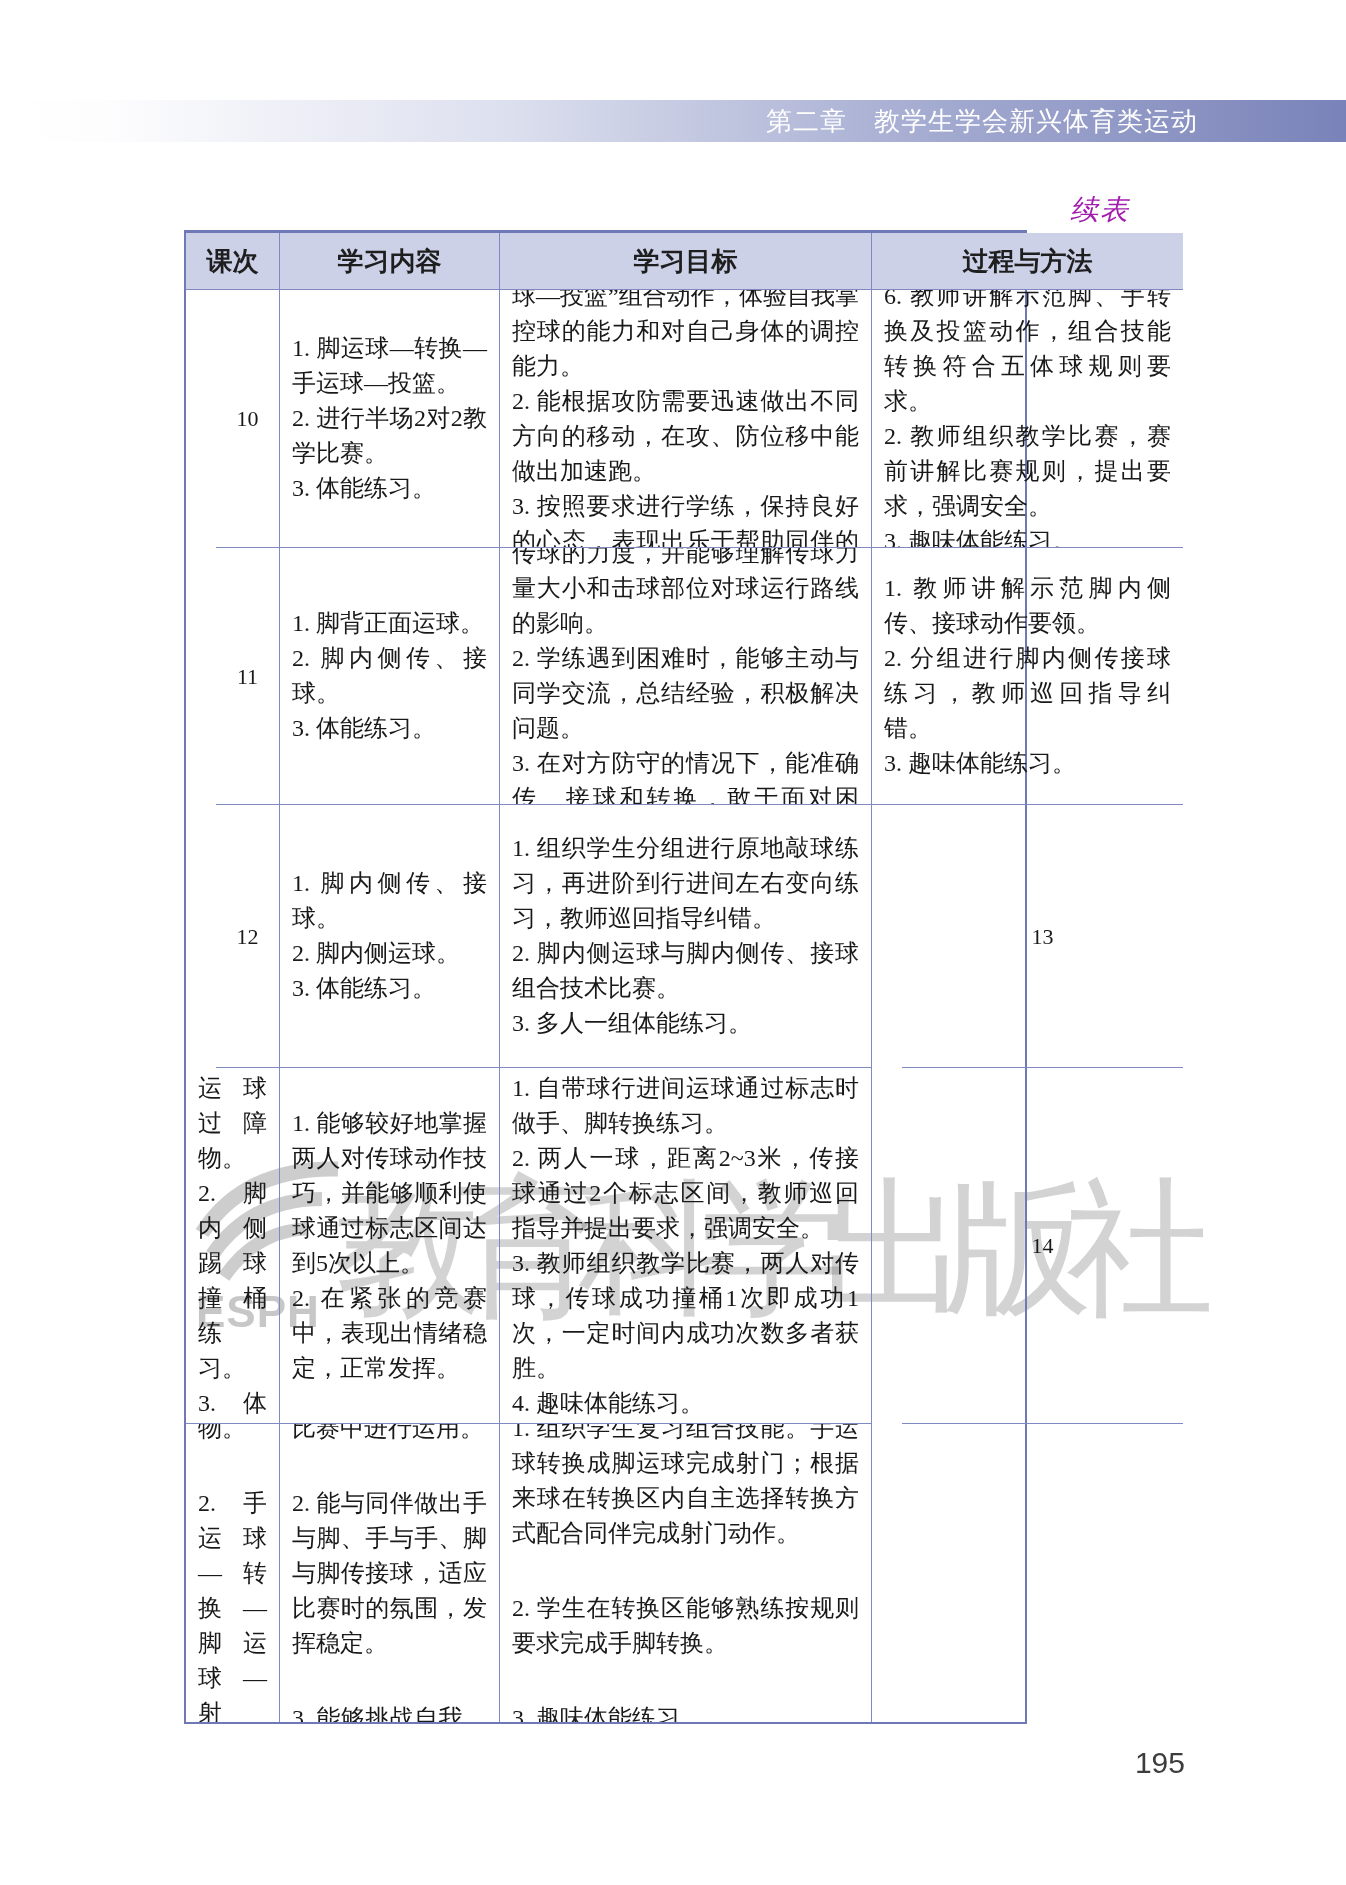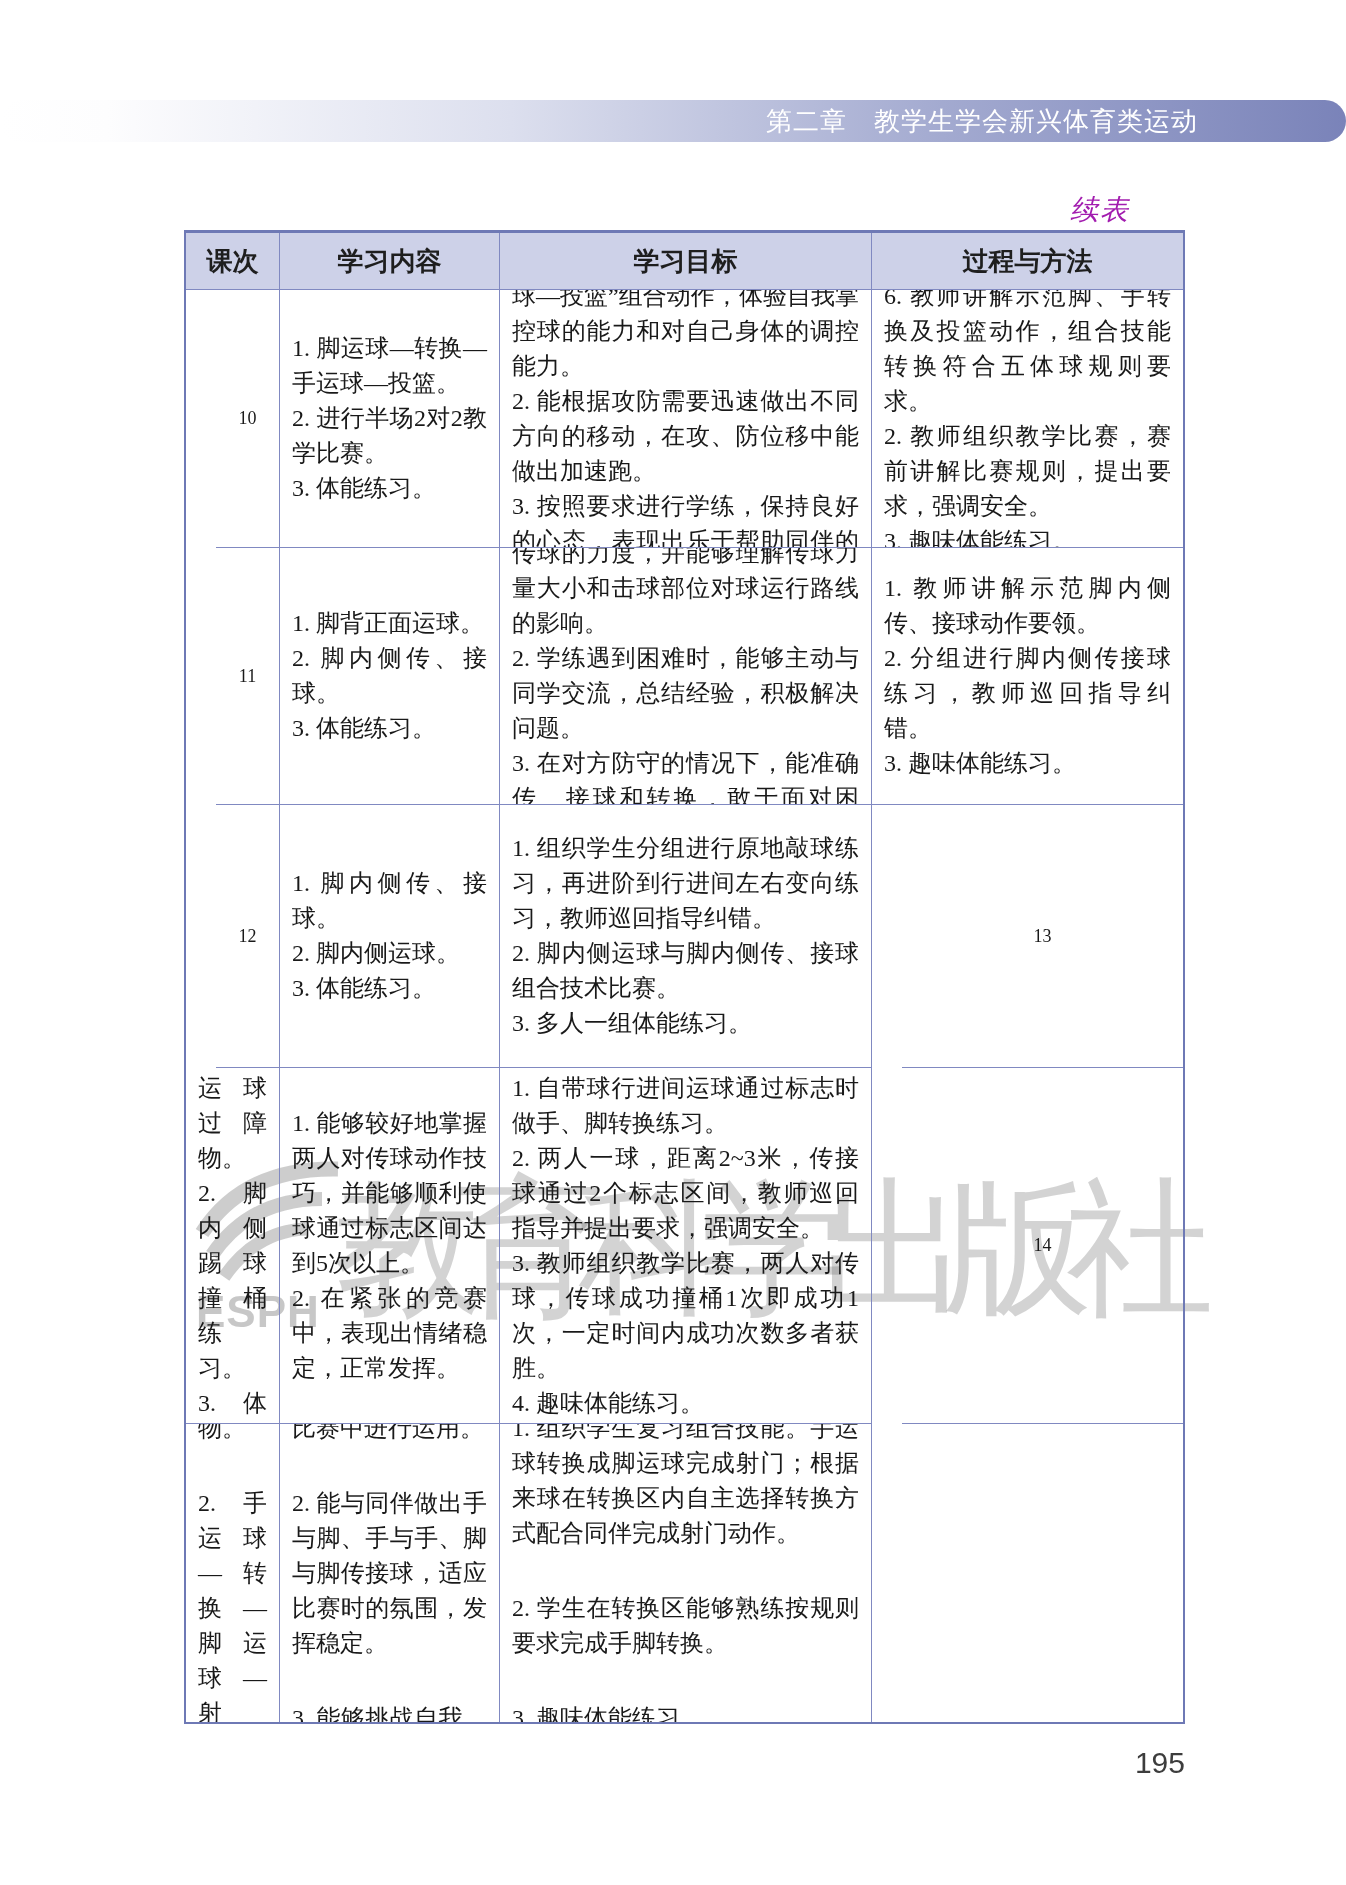--- a/index.html
+++ b/index.html
@@ -8,21 +8,21 @@
     font-family:"Liberation Serif","DejaVu Serif",serif;
     overflow:hidden;
   }
   
   .chapter-bar{
     position:absolute;left:0;top:100px;width:1346px;height:42px;
     background:linear-gradient(90deg,#ffffff 0%,#fdfdfe 8%,#dcdfee 38%,#a3aad0 70%,#7a83b9 100%);
     display:flex;align-items:center;justify-content:flex-end;
     padding-right:148px;box-sizing:border-box;
     font-family:"Liberation Sans","DejaVu Sans",sans-serif;
-    font-size:26px;color:#ffffff;letter-spacing:1px;border-radius:21px;
+    font-size:26px;color:#ffffff;letter-spacing:1px;
   }
   .chap-main{margin-left:27px;}
   
   .cont-label{
     position:absolute;top:191px;right:216px;
     font-size:28px;color:#a21caf;font-style:italic;letter-spacing:2px;
   }
   
   .watermark{position:absolute;left:0;top:0;z-index:0;}
   .wm-text{
@@ -31,42 +31,42 @@
     color:rgba(96,96,96,0.28);
   }
   .wm-logo{position:absolute;left:190px;top:1155px;width:160px;height:200px;}
   .wm-esph{
     position:absolute;left:6px;top:132px;
     font-family:"Liberation Sans","DejaVu Sans",sans-serif;
     font-weight:700;font-size:44px;letter-spacing:1px;color:rgba(130,130,130,0.45);
   }
   
   .lesson-table{
-    position:absolute;left:184px;top:230px;width:1001px;height:1494px;
+    position:absolute;left:184px;top:230px;width:843px;height:1494px;
     box-sizing:border-box;border:2px solid #6e79b5;border-top-width:3px;
     display:grid;
     grid-template-columns:94px 220px 372px 311px;
     grid-template-rows:57px 258px 257px 263px 356px 298px;
     z-index:1;
   }
   .th{
     background:#cdd1e8;
     display:flex;align-items:center;justify-content:center;
     font-family:"Liberation Sans","DejaVu Sans",sans-serif;
     font-weight:700;font-size:26px;color:#1e1e1e;
     border-right:1px solid #8089c1;border-bottom:1px solid #8089c1;
   }
   .cell{
     border-right:1px solid #8089c1;border-bottom:1px solid #8089c1;
     display:flex;flex-direction:column;justify-content:center;
     padding:6px 12px;box-sizing:border-box;overflow:hidden;
     font-size:24px;line-height:35px;color:#191919;
   }
   .cell p{margin:0;text-align:justify;}
-  .cell.lesson{align-items:center;padding:4px;font-size:18px;margin-left:30px;}
+  .cell.lesson{align-items:center;padding:4px;font-size:22px;margin-left:30px;}
   .cell.lesson p{text-align:center;}
   .lesson-table > :nth-child(4n){border-right:none;}
   .lesson-table > :nth-child(n+21){border-bottom:none;gap:40px;}
   
   .page-number{
     position:absolute;top:1746px;left:1085px;width:100px;text-align:right;
     font-family:"Liberation Sans","DejaVu Sans",sans-serif;
     font-size:30px;color:#3d3d3d;
   }
 </style>

